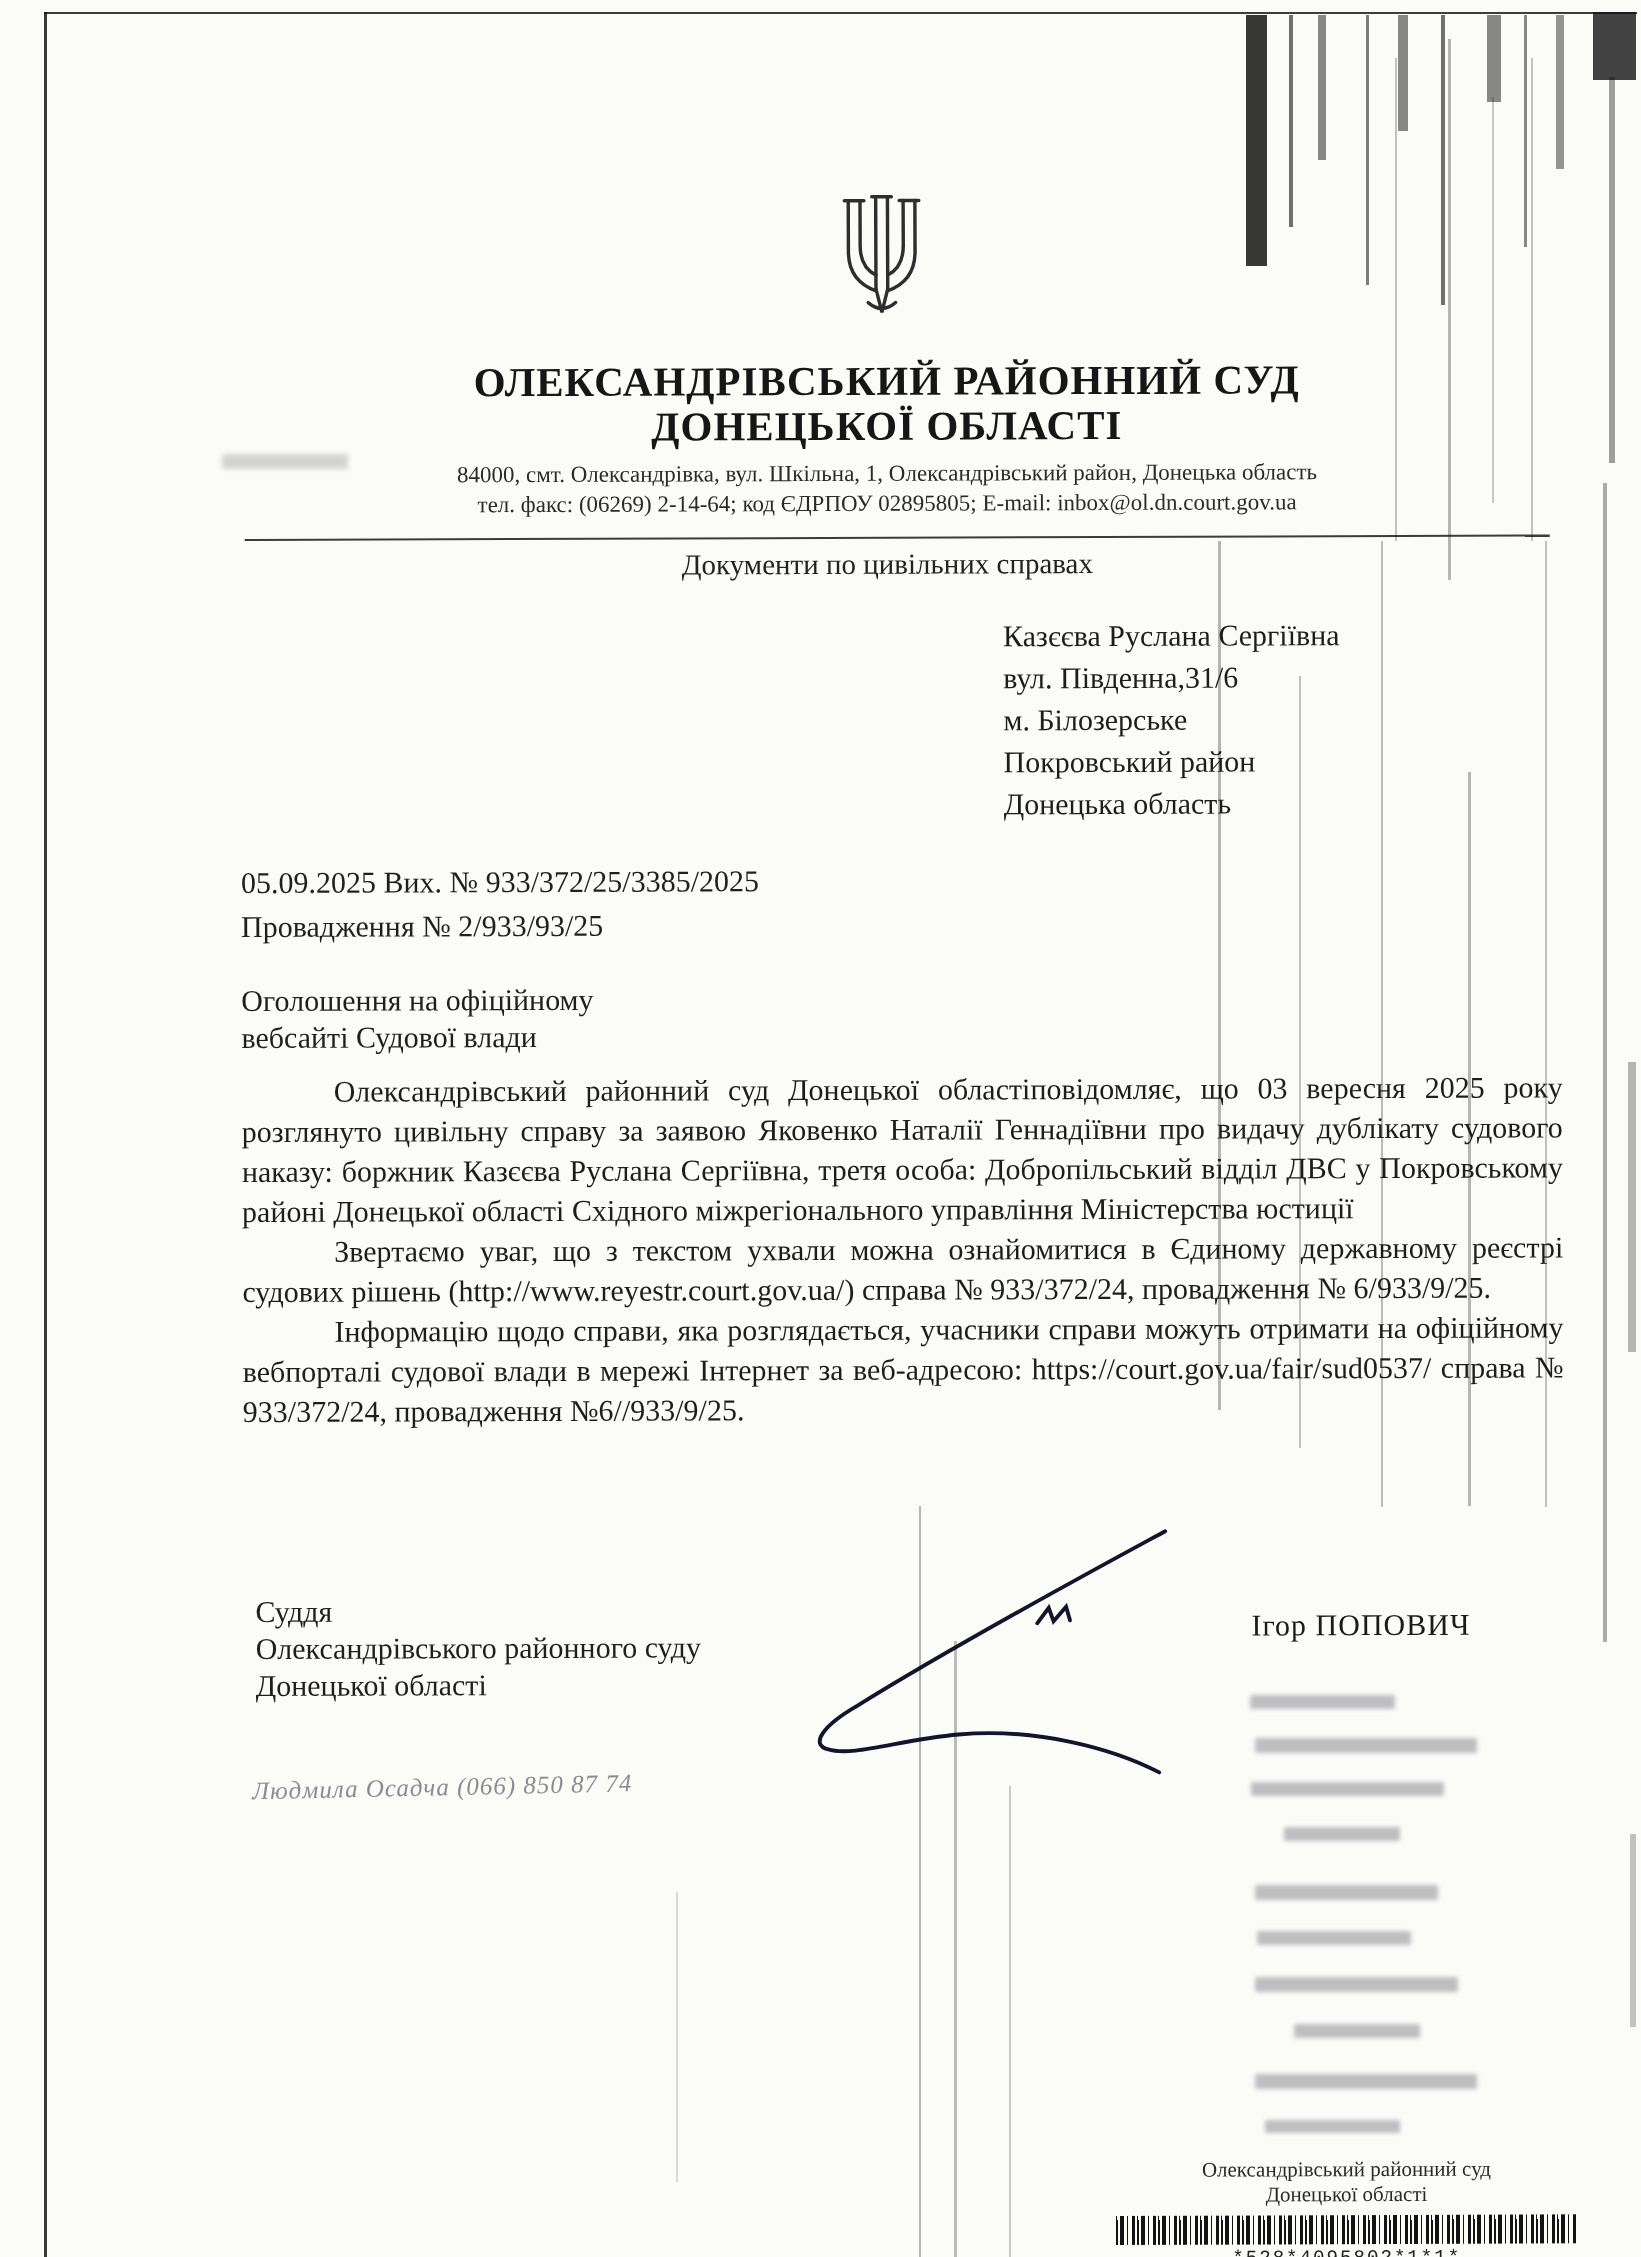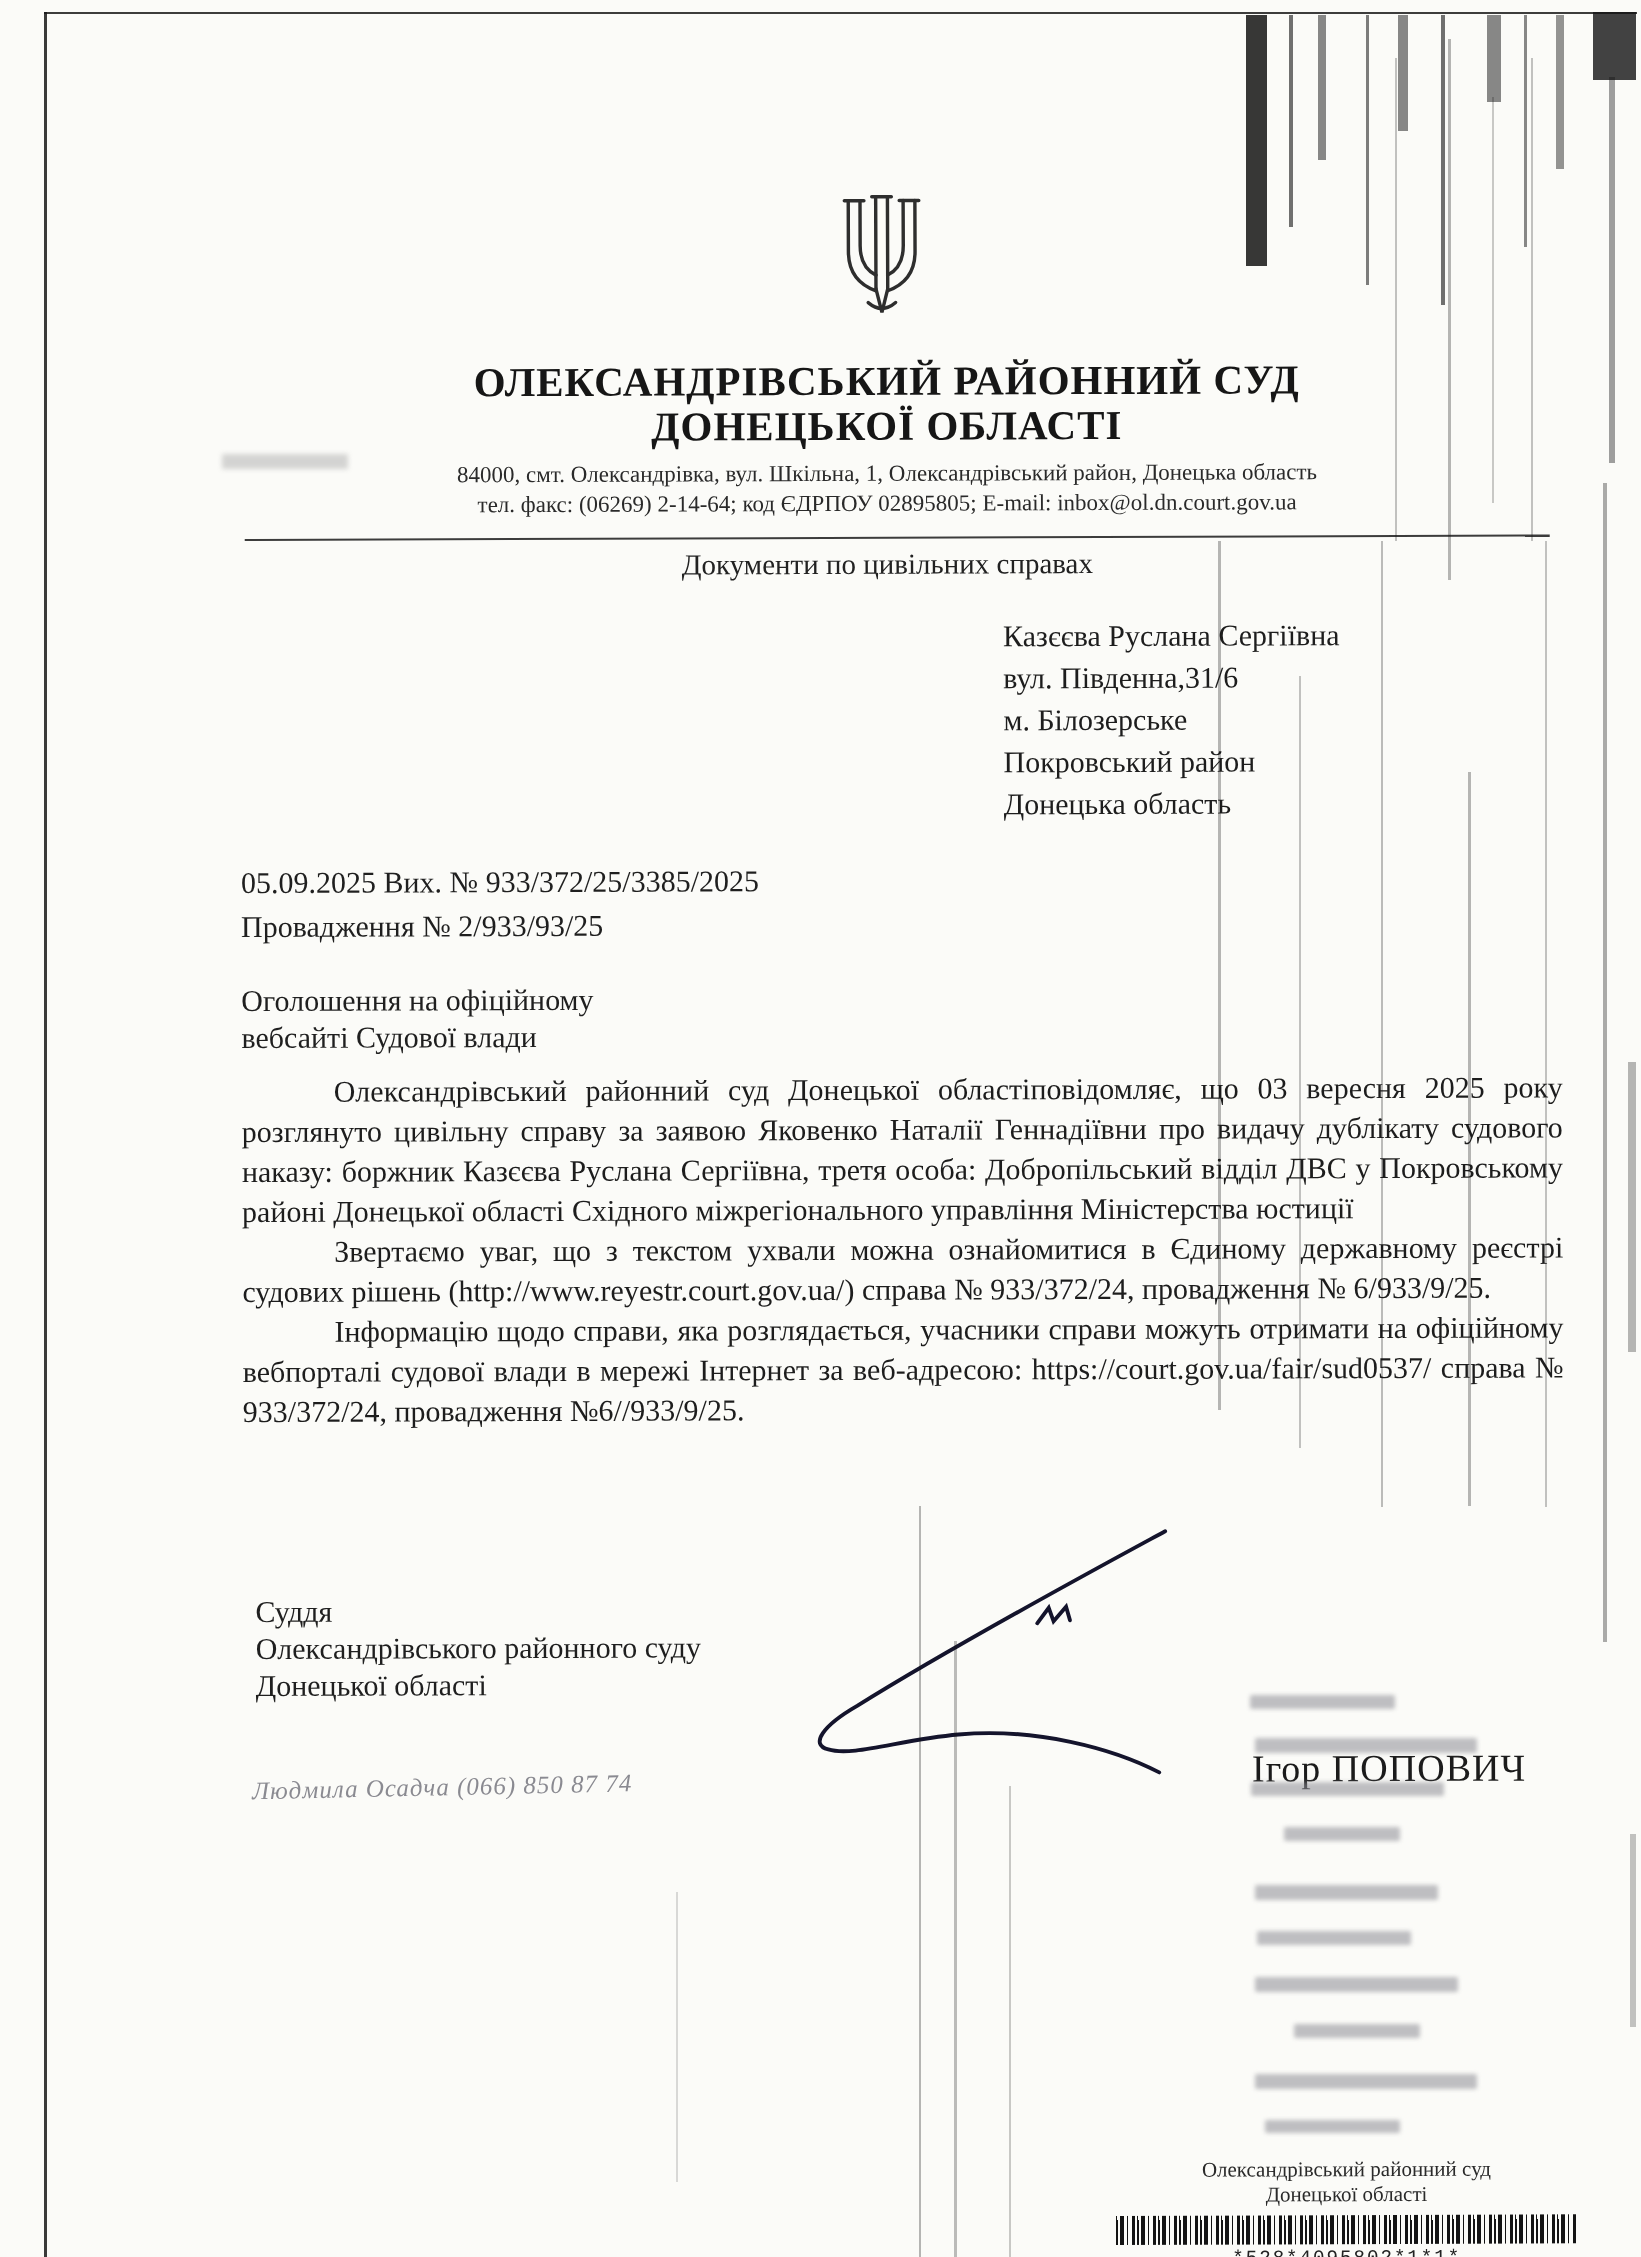--- a/index.html
+++ b/index.html
@@ -27,21 +27,21 @@
   .rule { position:absolute; left:246px; top:537px; width:1305px; height:1.9px; background:#3c3c3c; }
   .dept { position:absolute; left:309px; top:548px; width:1159px; text-align:center; font-size:29px; color:#222; }
   .recipient { position:absolute; left:1004px; top:616px; font-size:30px; line-height:42px; color:#1d1d1d; }
   .ref { position:absolute; left:241px; top:859px; font-size:30px; line-height:44px; }
   .subject { position:absolute; left:241px; top:980px; font-size:30px; line-height:37px; }
   .body-text { position:absolute; left:241px; top:1070px; width:1321px;
                font-size:30px; line-height:40px; text-align:justify; color:#1d1d1d; }
   .body-text p { margin:0; text-indent:92px; }
   .sig-block { position:absolute; left:253px; top:1591px; font-size:30px; line-height:37px; }
   .signature-svg { position:absolute; left:782px; top:1508px; width:434px; height:290px; }
-  .signer { position:absolute; left:1249px; top:1748px; font-size:38px; letter-spacing:1px; color:#1b1b1b; }
+  .signer { position:absolute; left:1249px; top:1610px; font-size:30px; letter-spacing:1px; color:#1b1b1b; }
   .handwritten { position:absolute; left:249px; top:1772px; font-size:25px; font-style:italic;
                  color:#6f6f78; opacity:.8; transform:rotate(-1deg); letter-spacing:1px; }
   .footer { position:absolute; left:1091px; top:2159px; width:502px; text-align:center;
             font-size:21px; line-height:25px; color:#2a2a2a; }
   .barcode { width:462px; height:29px; margin:7.7px auto 1.9px auto;
     background:repeating-linear-gradient(90deg,
       #131313 0 1.9px, #fbfbf8 1.9px 4.8px,
       #131313 4.8px 8.7px, #fbfbf8 8.7px 11.6px,
       #131313 11.6px 12.6px, #fbfbf8 12.6px 16.4px,
       #131313 16.4px 19.3px, #fbfbf8 19.3px 21px);

